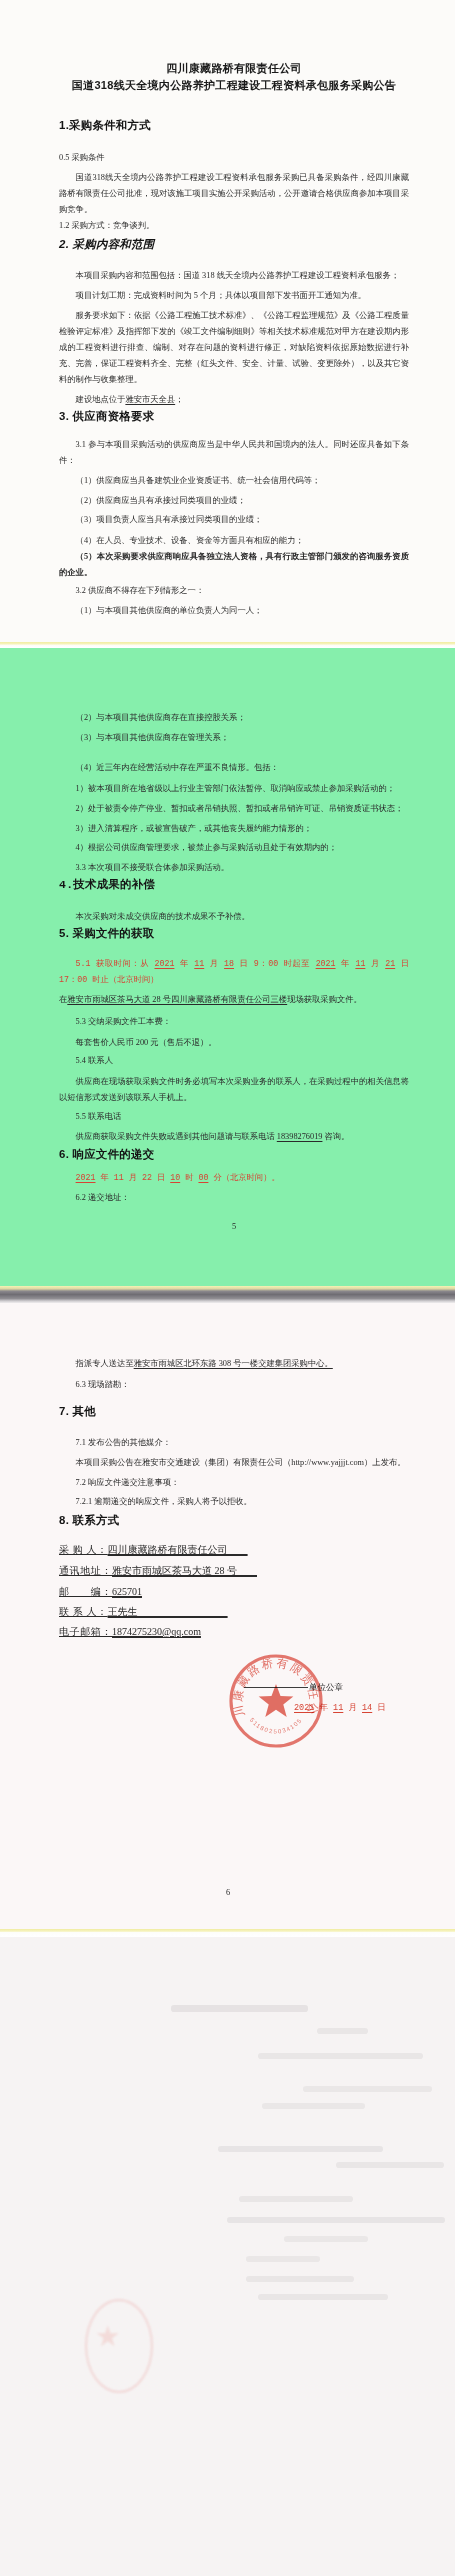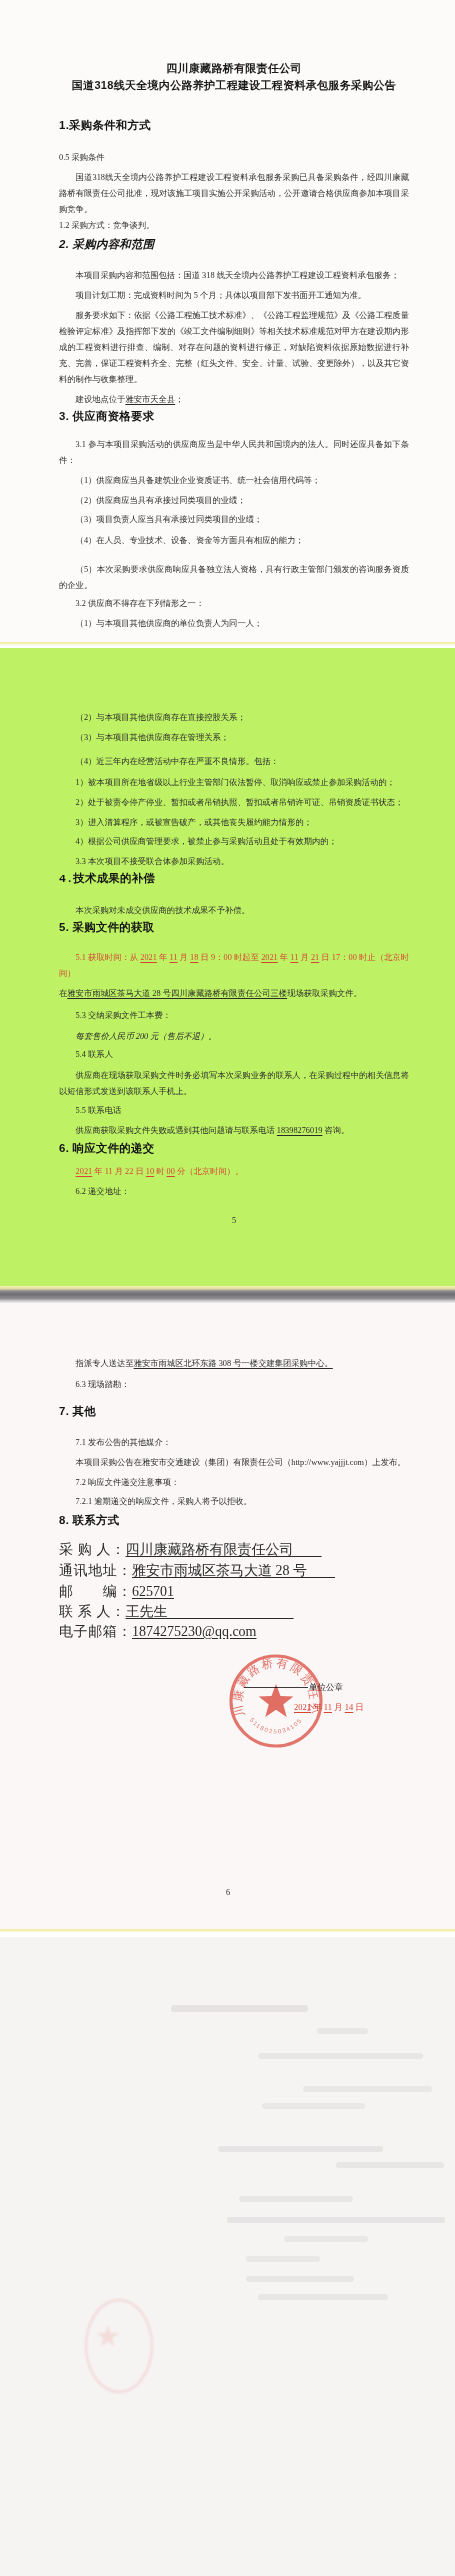--- a/index.html
+++ b/index.html
@@ -11,42 +11,42 @@
     color:#2a2a2a;
     -webkit-font-smoothing:antialiased;
   }
   .page{
     position:relative;
     box-sizing:border-box;
     overflow:hidden;
     padding:0 47px 0 59px;
   }
   #page1{height:642px;background:#fcfbf9;padding-top:57px;}
-  #page2{height:638px;background:#bef264;padding-top:62px;}
+  #page2{height:638px;background:#86efac;padding-top:62px;}
   #page3{height:626px;background:#fbf7f7;padding-top:53px;}
   #page4{height:640px;background:#f6f3f3;}
   .sep1{height:5.7px;background:linear-gradient(to bottom,#f2eda0 0px,#f7f4c2 2.3px,#fdfdf6 2.8px,#ffffff 5.7px);}
   .sep2{height:17px;background:linear-gradient(to bottom,#f5f2b4 0px,#ded9a4 2.8px,#8b888d 5.1px,#6f6d73 8.5px,#8f8d92 12.5px,#cfcdd0 15px,#efedee 17px);}
   .sep3{height:8px;background:linear-gradient(to bottom,#f1eda2 0px,#f6f3c0 2.3px,#fdfdfa 3.4px,#ffffff 8px);}
 
   .blk{position:relative;}
   .p{font-size:8.3px;line-height:16px;text-align:justify;}
   .ind{text-indent:2em;}
   .ti{
     font-size:11px;line-height:17px;font-weight:bold;text-align:center;
     font-family:"Liberation Sans","DejaVu Sans",sans-serif;color:#1a1a1a;letter-spacing:0.3px;
   }
   .h{
     font-size:11.4px;line-height:17px;font-weight:bold;color:#141414;
     font-family:"Liberation Sans","DejaVu Sans",sans-serif;letter-spacing:0.3px;
   }
   .pn{font-size:8.3px;line-height:16px;text-align:center;}
-  .red{color:#d64434;}
+  .red{color:#d64434;font-family:Liberation Mono, monospace;}
   .u{text-decoration:underline;text-underline-offset:2.3px;text-decoration-thickness:0.6px;}
-  .ct{font-size:14px;line-height:16px;}
+  .ct{font-size:10px;line-height:16px;text-decoration:underline;}
   .clabel{letter-spacing:0.6px;}
   .cvalue{text-decoration:underline;text-underline-offset:2.3px;white-space:pre;}
 
   
   .seal-area{position:absolute;left:0;top:0;width:100%;height:100%;pointer-events:none;}
   .sig-row{position:absolute;left:244px;top:379px;display:flex;align-items:center;font-size:8.5px;color:#222;}
   .sig-line{display:inline-block;width:64px;height:0;border-top:0.9px solid #3c3c3c;margin-right:1.1px;}
   .seal-date{position:absolute;left:294px;top:399px;font-size:8.5px;color:#d64434;white-space:pre;}
   .seal-svg{position:absolute;left:227px;top:349px;mix-blend-mode:multiply;opacity:.92;}
   .pn-abs{position:absolute;left:0;right:0;text-align:center;font-size:8.3px;line-height:16px;}
@@ -76,43 +76,43 @@
     <div class="blk p ind" style="margin-top: 15.4px;"><span>本项目采购内容和范围包括：国道 318 线天全境内公路养护工程建设工程资料承包服务；</span></div>
     <div class="blk p ind" style="margin-top: 3.4px;"><span>项目计划工期：完成资料时间为 5 个月；具体以项目部下发书面开工通知为准。</span></div>
     <div class="blk p ind" style="margin-top: 4.6px;"><span>服务要求如下：依据《公路工程施工技术标准》、《公路工程监理规范》及《公路工程质量检验评定标准》及指挥部下发的《竣工文件编制细则》等相关技术标准规范对甲方在建设期内形成的工程资料进行排查、编制、对存在问题的资料进行修正，对缺陷资料依据原始数据进行补充、完善，保证工程资料齐全、完整（红头文件、安全、计量、试验、变更除外），以及其它资料的制作与收集整理。</span></div>
     <div class="blk p ind" style="margin-top: 3.4px;"><span>建设地点位于</span><span class="u">雅安市天全县</span><span>；</span></div>
     <div class="blk h" style="margin-top: 0px;"><span>3.  供应商资格要求</span></div>
     <div class="blk p ind" style="margin-top: 12.5px;"><span>3.1 参与本项目采购活动的供应商应当是中华人民共和国境内的法人。同时还应具备如下条件：</span></div>
     <div class="blk p ind" style="margin-top: 4px;"><span>（1）供应商应当具备建筑业企业资质证书、统一社会信用代码等；</span></div>
     <div class="blk p ind" style="margin-top: 3.4px;"><span>（2）供应商应当具有承接过同类项目的业绩；</span></div>
     <div class="blk p ind" style="margin-top: 3.4px;"><span>（3）项目负责人应当具有承接过同类项目的业绩；</span></div>
     <div class="blk p ind" style="margin-top: 4.6px;"><span>（4）在人员、专业技术、设备、资金等方面具有相应的能力；</span></div>
-    <div class="blk p ind" style="margin-top: 13px;"><span>（5）本次采购要求供应商响应具备独立法人资格，具有行政主管部门颁发的咨询服务资质的企业。</span></div>
+    <div class="blk p ind" style="margin-top: 0; font-weight: bold;"><span>（5）本次采购要求供应商响应具备独立法人资格，具有行政主管部门颁发的咨询服务资质的企业。</span></div>
     <div class="blk p ind" style="margin-top: 2.3px;"><span>3.2 供应商不得存在下列情形之一：</span></div>
     <div class="blk p ind" style="margin-top: 4px;"><span>（1）与本项目其他供应商的单位负责人为同一人；</span></div>
     <div class="blk pn" style="margin-top: 18px;"></div>
   </div>
 <div class="sep1"></div>
 
 <div class="page" id="page2">
     <div class="blk p ind" style="margin-top: 0px;"><span>（2）与本项目其他供应商存在直接控股关系；</span></div>
     <div class="blk p ind" style="margin-top: 4px;"><span>（3）与本项目其他供应商存在管理关系；</span></div>
-    <div class="blk p ind" style="margin-top: 8px;"><span>（4）近三年内在经营活动中存在严重不良情形。包括：</span></div>
+    <div class="blk p ind" style="margin-top: 14px;"><span>（4）近三年内在经营活动中存在严重不良情形。包括：</span></div>
     <div class="blk p ind" style="margin-top: 5.1px;"><span>1）被本项目所在地省级以上行业主管部门依法暂停、取消响应或禁止参加采购活动的；</span></div>
     <div class="blk p ind" style="margin-top: 4px;"><span>2）处于被责令停产停业、暂扣或者吊销执照、暂扣或者吊销许可证、吊销资质证书状态；</span></div>
     <div class="blk p ind" style="margin-top: 4px;"><span>3）进入清算程序，或被宣告破产，或其他丧失履约能力情形的；</span></div>
     <div class="blk p ind" style="margin-top: 2.8px;"><span>4）根据公司供应商管理要求，被禁止参与采购活动且处于有效期内的；</span></div>
     <div class="blk p ind" style="margin-top: 4px;"><span>3.3 本次项目不接受联合体参加采购活动。</span></div>
     <div class="blk h" style="margin-top: 1.1px; font-family: Liberation Mono, monospace;"><span>4.技术成果的补偿</span></div>
     <div class="blk p ind" style="margin-top: 15.4px;"><span>本次采购对未成交供应商的技术成果不予补偿。</span></div>
     <div class="blk h" style="margin-top: 0px;"><span>5. 采购文件的获取</span></div>
     <div class="blk p ind red" style="margin-top: 14.2px;"><span>5.1 获取时间：从 </span><span class="u">2021</span><span> 年 </span><span class="u">11</span><span> 月 </span><span class="u">18</span><span> 日 9：00 时起至 </span><span class="u">2021</span><span> 年 </span><span class="u">11</span><span> 月 </span><span class="u">21</span><span> 日 17：00 时止（北京时间）</span></div>
     <div class="blk p" style="margin-top: 4px;"><span>在</span><span class="u">雅安市雨城区茶马大道 28 号四川康藏路桥有限责任公司三楼</span><span>现场获取采购文件。</span></div>
     <div class="blk p ind" style="margin-top: 5.7px;"><span>5.3 交纳采购文件工本费：</span></div>
-    <div class="blk p ind" style="margin-top: 4.6px; font-style: italic;"><span>每套售价人民币 200  元（售后不退）。</span></div>
+    <div class="blk p ind" style="margin-top: 4.6px;"><span>每套售价人民币 200  元（售后不退）。</span></div>
     <div class="blk p ind" style="margin-top: 2.8px;"><span>5.4 联系人</span></div>
     <div class="blk p ind" style="margin-top: 5.1px;"><span>供应商在现场获取采购文件时务必填写本次采购业务的联系人，在采购过程中的相关信息将以短信形式发送到该联系人手机上。</span></div>
     <div class="blk p ind" style="margin-top: 2.8px;"><span>5.5 联系电话</span></div>
     <div class="blk p ind" style="margin-top: 4px;"><span>供应商获取采购文件失败或遇到其他问题请与联系电话 </span><span class="u">18398276019</span><span> 咨询。</span></div>
     <div class="blk h" style="margin-top: 1.1px;"><span>6. 响应文件的递交</span></div>
     <div class="blk p ind red" style="margin-top: 6.8px;"><span class="u">2021</span><span> 年 11 月 22 日 </span><span class="u">10</span><span> 时 </span><span class="u">00</span><span> 分（北京时间）。</span></div>
     <div class="blk p ind" style="margin-top: 4px;"><span>6.2 递交地址：</span></div>
     <div class="blk pn" style="margin-top: 13px;"><span>5</span></div>
   </div>
 <div class="sep2"></div>

